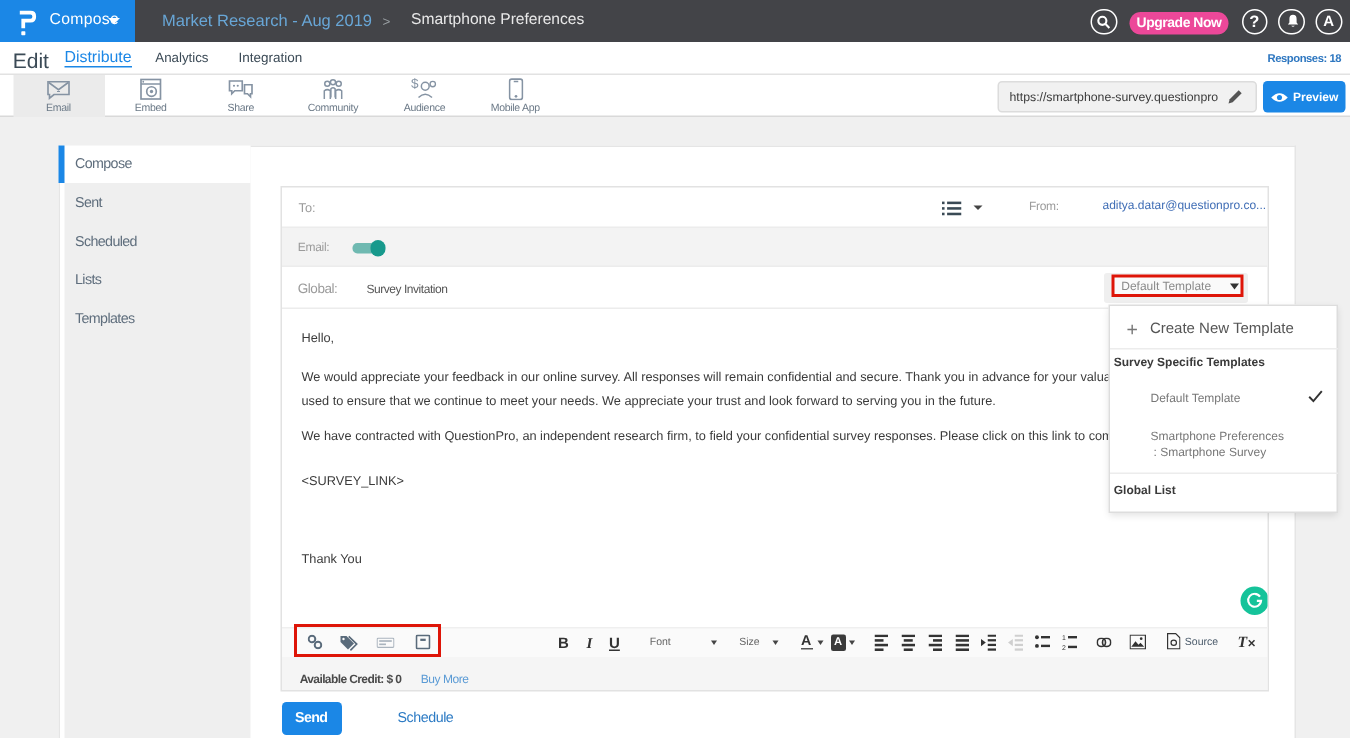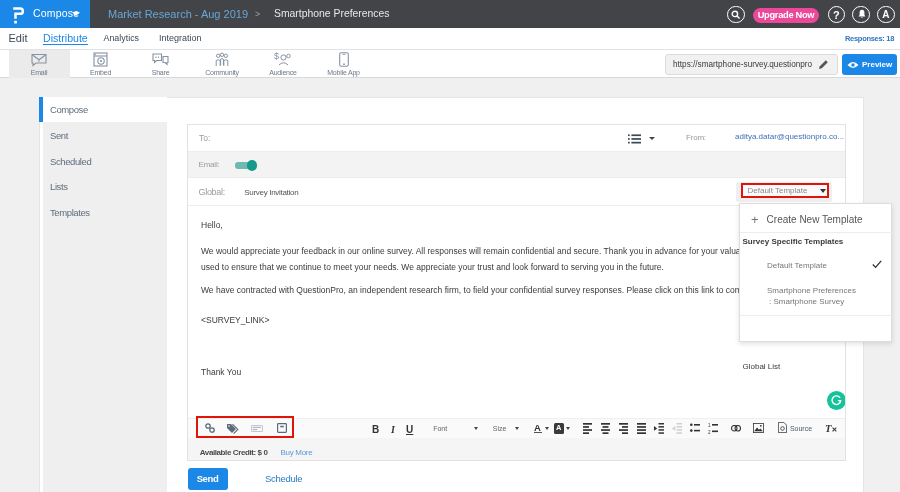--- a/index.html
+++ b/index.html
@@ -30,21 +30,21 @@
 <div class="abs" style="left:753px;top:8px;width:66px;height:14.5px;background:#ec4899;border-radius:7.5px;color:#fff;font-size:9.3px;font-weight:bold;text-align:center;line-height:14.5px;letter-spacing:-0.3px;">Upgrade Now</div>
 <div class="abs" style="left:827.5px;top:5.5px;width:17.5px;height:17.5px;border:1.4px solid #fff;border-radius:50%;color:#fff;font-size:11px;font-weight:bold;text-align:center;line-height:16px;">?</div>
 <div class="abs" style="left:852px;top:5.5px;width:17.5px;height:17.5px;border:1.4px solid #fff;border-radius:50%;"></div>
 <svg class="abs" style="left:856.5px;top:9px;" width="10" height="11" viewBox="0 0 10 11">
     <path d="M5 0.8 Q7.4 0.8 7.4 3.6 L7.4 6 L8.4 7.4 L1.6 7.4 L2.6 6 L2.6 3.6 Q2.6 0.8 5 0.8 Z" fill="#fff"></path>
     <path d="M3.8 8.2 Q5 9.6 6.2 8.2 Z" fill="#fff"></path>
   </svg>
 <div class="abs" style="left:877px;top:5.5px;width:17.5px;height:17.5px;border:1.4px solid #fff;border-radius:50%;color:#fff;font-size:10px;font-weight:bold;text-align:center;line-height:16px;">A</div>
 
 <div class="abs" style="left:0;top:28px;width:900px;height:22px;background:#fff;border-bottom:1px solid #e2e2e2;"></div>
-<div class="abs" style="left:8.5px;top:32px;color:#3b4a56;font-size:11px;text-align:center;">Edit</div>
+<div class="abs" style="left:8.5px;top:32px;color:#3b4a56;font-size:14px;text-align:center;">Edit</div>
 <div class="abs" style="left:43px;top:31.5px;color:#1b87e6;font-size:10.6px;">Distribute</div>
 <div class="abs" style="left:43px;top:44px;width:45px;height:1px;background:#1b87e6;"></div>
 <div class="abs" style="left:103.5px;top:32.5px;color:#3b4a56;font-size:8.9px;">Analytics</div>
 <div class="abs" style="left:159px;top:32.5px;color:#3b4a56;font-size:9px;">Integration</div>
 <div class="abs" style="left:845px;top:34px;color:#2e77c0;font-size:7.5px;font-weight:bold;letter-spacing:-0.3px;">Responses: 18</div>
 
 <div class="abs" style="left:0;top:50px;width:900px;height:28px;background:#fff;border-bottom:1px solid #d9d9d9;"></div>
 <div class="abs" style="left:8.5px;top:50px;width:61px;height:28px;background:#ebebeb;"></div>
 
 <div class="abs" style="left:8.5px;top:69px;width:61px;text-align:center;color:#6b7987;font-size:7px;letter-spacing:-0.2px;">Email</div>
@@ -291,16 +291,16 @@
 <div class="abs" style="left:766.6px;top:214.1px;color:#555;font-size:10px;">Create New Template</div>
 <div class="abs" style="left:739.5px;top:231.8px;width:152px;height:1px;background:#ececec;"></div>
 <div class="abs" style="left:742.5px;top:237.3px;color:#3a3a3a;font-size:8px;font-weight:bold;">Survey Specific Templates</div>
 <div class="abs" style="left:767px;top:260.5px;color:#777;font-size:8px;">Default Template</div>
 <svg class="abs" style="left:871.5px;top:260px;" width="10" height="9" viewBox="0 0 10 9">
     <path d="M0.8 4.5 L3.6 7.4 L9.2 0.8" fill="none" stroke="#333" stroke-width="1.3"></path>
   </svg>
 <div class="abs" style="left:767px;top:285.7px;color:#777;font-size:8px;">Smartphone Preferences</div>
 <div class="abs" style="left:769px;top:297.1px;color:#777;font-size:8px;">: Smartphone Survey</div>
 <div class="abs" style="left:739.5px;top:314.8px;width:152px;height:1px;background:#ececec;"></div>
-<div class="abs" style="left:742.5px;top:322px;color:#3a3a3a;font-size:8px;font-weight:normal;margin-top:40px;">Global List</div>
+<div class="abs" style="left:742.5px;top:322px;color:#3a3a3a;font-size:8px;font-weight:bold;">Global List</div>
 
 <div class="abs" style="left:187.5px;top:468.25px;width:40px;height:21.25px;background:#1b87e6;border-radius:3px;color:#fff;font-size:9.5px;font-weight:bold;text-align:center;line-height:21.25px;letter-spacing:-0.4px;">Send</div>
 <div class="abs" style="left:265px;top:473px;color:#2d7bc4;font-size:9.5px;letter-spacing:-0.3px;text-align:center;">Schedule</div>
 
 </body></html>

